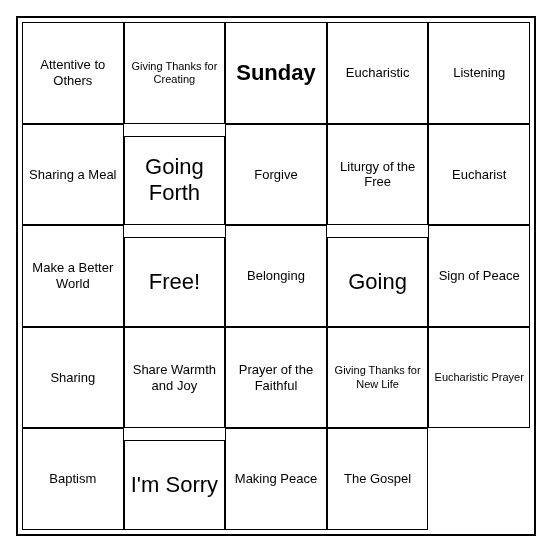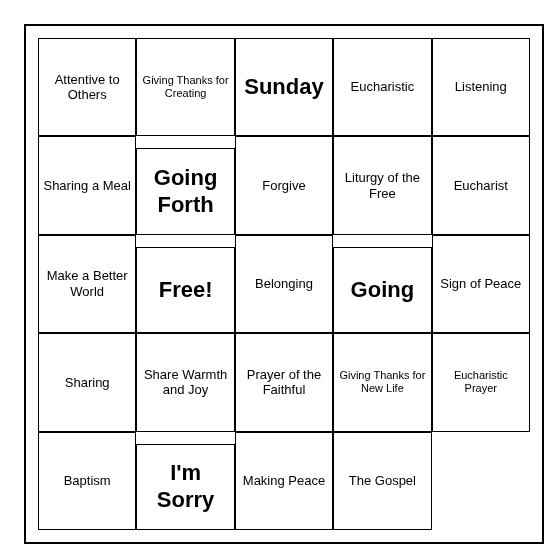--- a/index.html
+++ b/index.html
@@ -1,18 +1,18 @@
 <!DOCTYPE html>
 <html><head>
   <meta charset="utf-8">
   <style>
     * {
       box-sizing: border-box;
       margin: 0;
-      padding: 12px;
+      padding: 4px;
     }
 
     body {
       width: 544px;
       height: 544px;
       background: #fff;
       display: flex;
       align-items: center;
       justify-content: center;
       font-family: Arial, sans-serif;
@@ -35,21 +35,21 @@
       text-align: center;
       padding: 4px;
       font-size: 13px;
       line-height: 1.2;
       word-break: break-word;
       hyphens: auto;
     }
 
     .bingo-cell.large-text {
       font-size: 22px;
-      font-weight: bold;
+      font-weight: normal;
       margin-top: 12px;
     }
 
     .bingo-cell.medium-text {
       font-size: 22px;
       font-weight: bold;
     }
 
     .bingo-cell.small-text {
       font-size: 11px;

